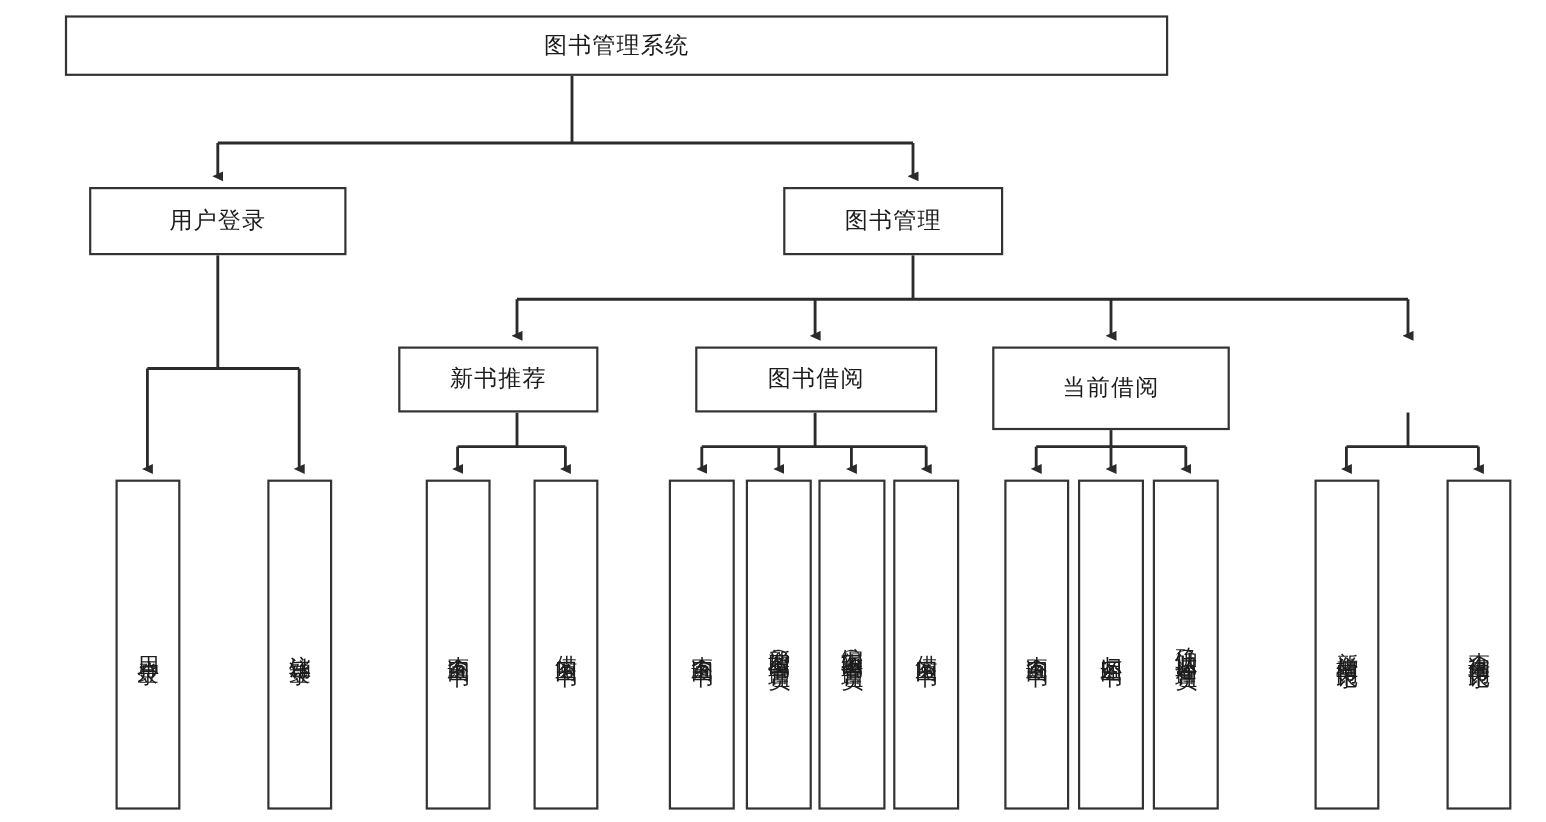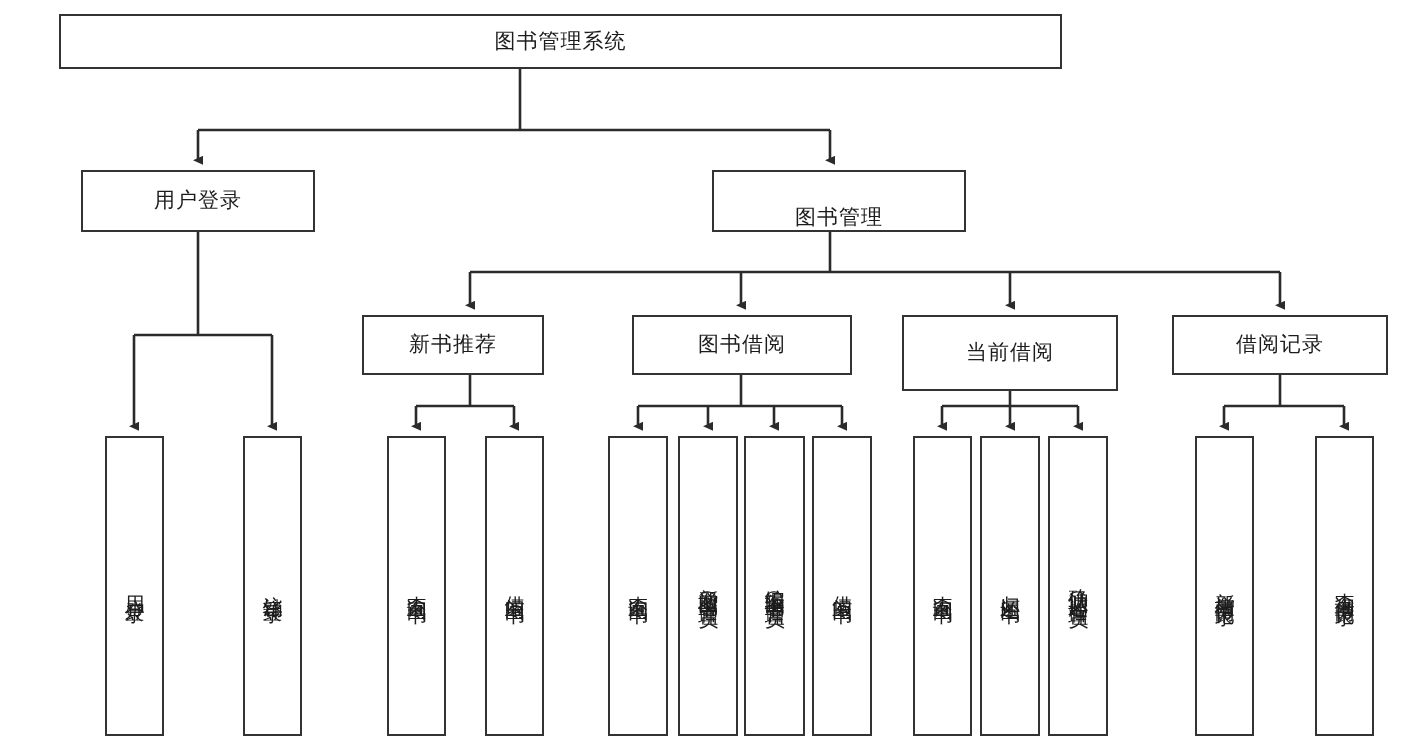--- a/index.html
+++ b/index.html
@@ -125,35 +125,32 @@
     </g>
   </svg>
 
   <div class="node root horizontal" id="node-root" style="left: 19px; top: 14px; width: 1003px; height: 55px; margin-left: 40px;">
     <span>图书管理系统</span>
   </div>
 
   <div class="node horizontal" id="node-l2-0" style="left: 81px; top: 170px; width: 234px; height: 62px;">
     <span>用户登录</span>
   </div>
-  <div class="node horizontal" id="node-l2-1" style="left: 712px; top: 170px; width: 254px; height: 62px; align-items: flex-end;">
+  <div class="node horizontal" id="node-l2-1" style="left: 712px; top: 170px; width: 200px; height: 62px;">
     <span>图书管理</span>
   </div>
 
   <div class="node horizontal" id="node-l3-0" style="left: 362px; top: 315px; width: 182px; height: 60px;">
     <span>新书推荐</span>
   </div>
   <div class="node horizontal" id="node-l3-1" style="left: 632px; top: 315px; width: 220px; height: 60px;">
     <span>图书借阅</span>
   </div>
   <div class="node horizontal" id="node-l3-2" style="left: 902px; top: 315px; width: 216px; height: 76px;">
     <span>当前借阅</span>
-  </div>
-  <div class="node horizontal" id="node-l3-3" style="left: 1172px; top: 315px; width: 216px; height: 60px;">
-    <span>借阅记录</span>
   </div>
 
   <div class="node vertical" id="node-leaf-0" style="left: 105px; top: 436px; width: 59px; height: 300px;">
     <span class="vlabel">用户登录</span>
   </div>
   <div class="node vertical" id="node-leaf-1" style="left: 243px; top: 436px; width: 59px; height: 300px;">
     <span class="vlabel">注销登录</span>
   </div>
   <div class="node vertical" id="node-leaf-2" style="left: 387px; top: 436px; width: 59px; height: 300px;">
     <span class="vlabel">查询图书</span>

